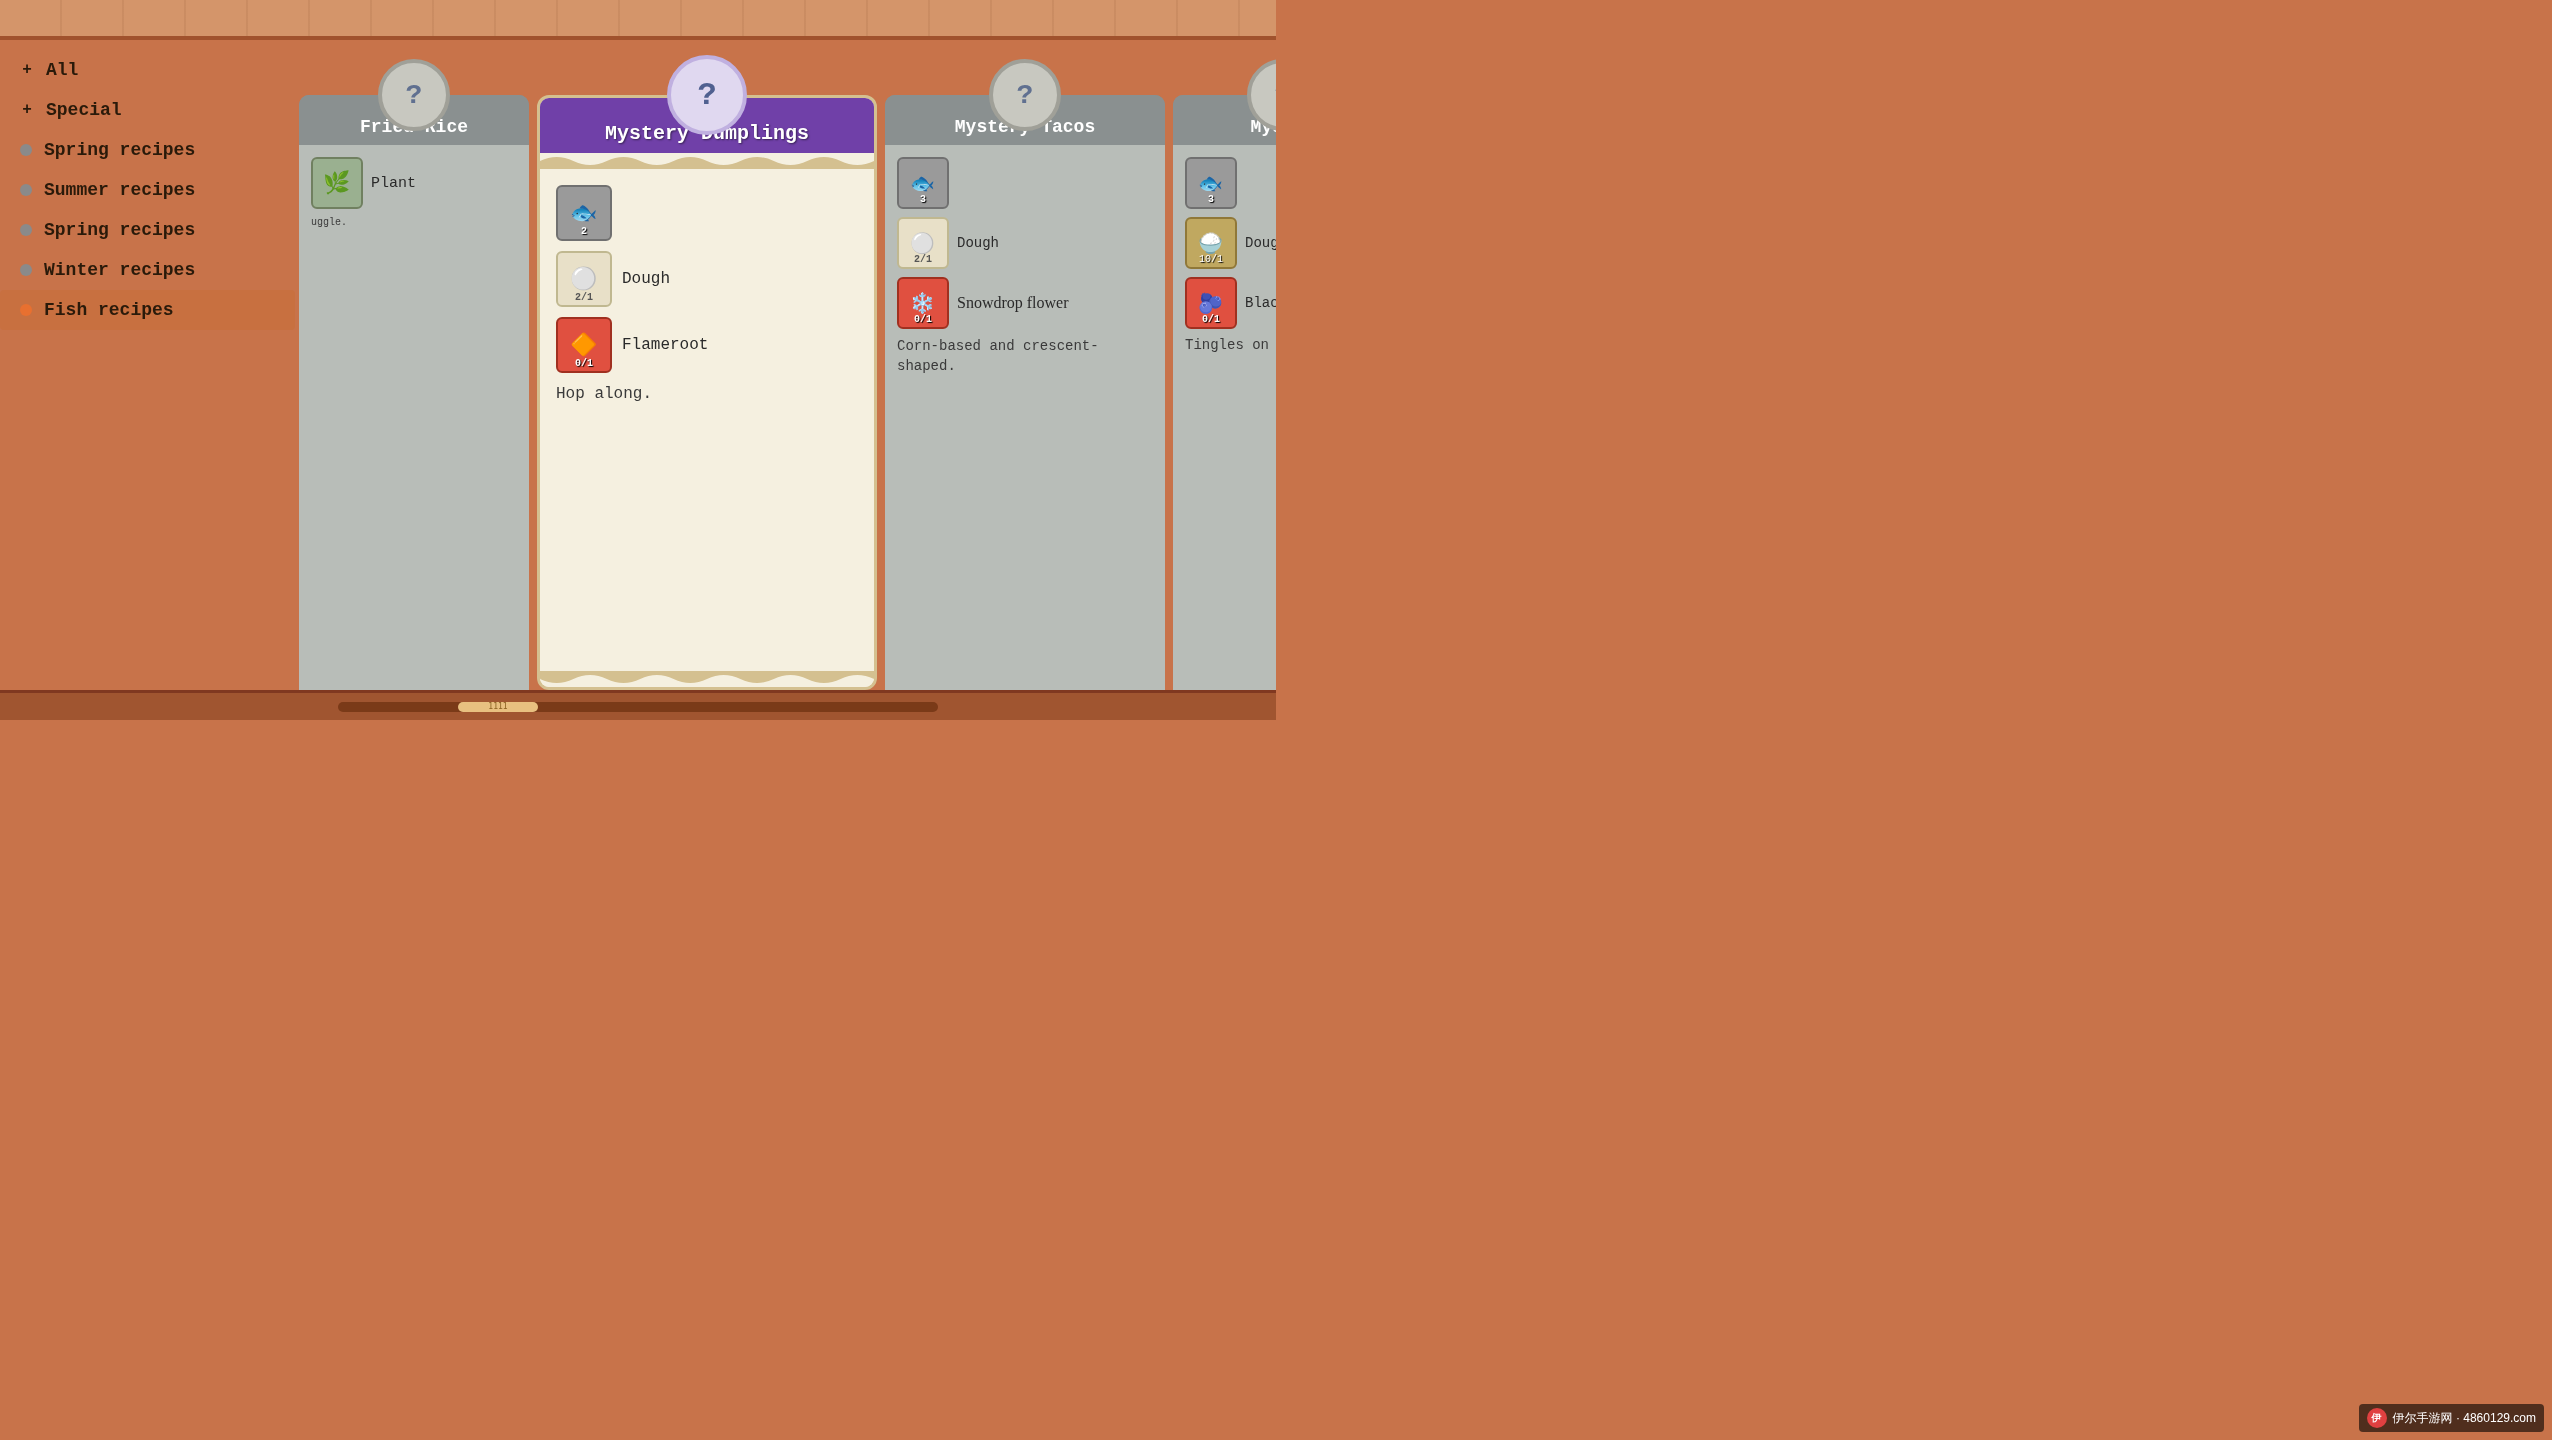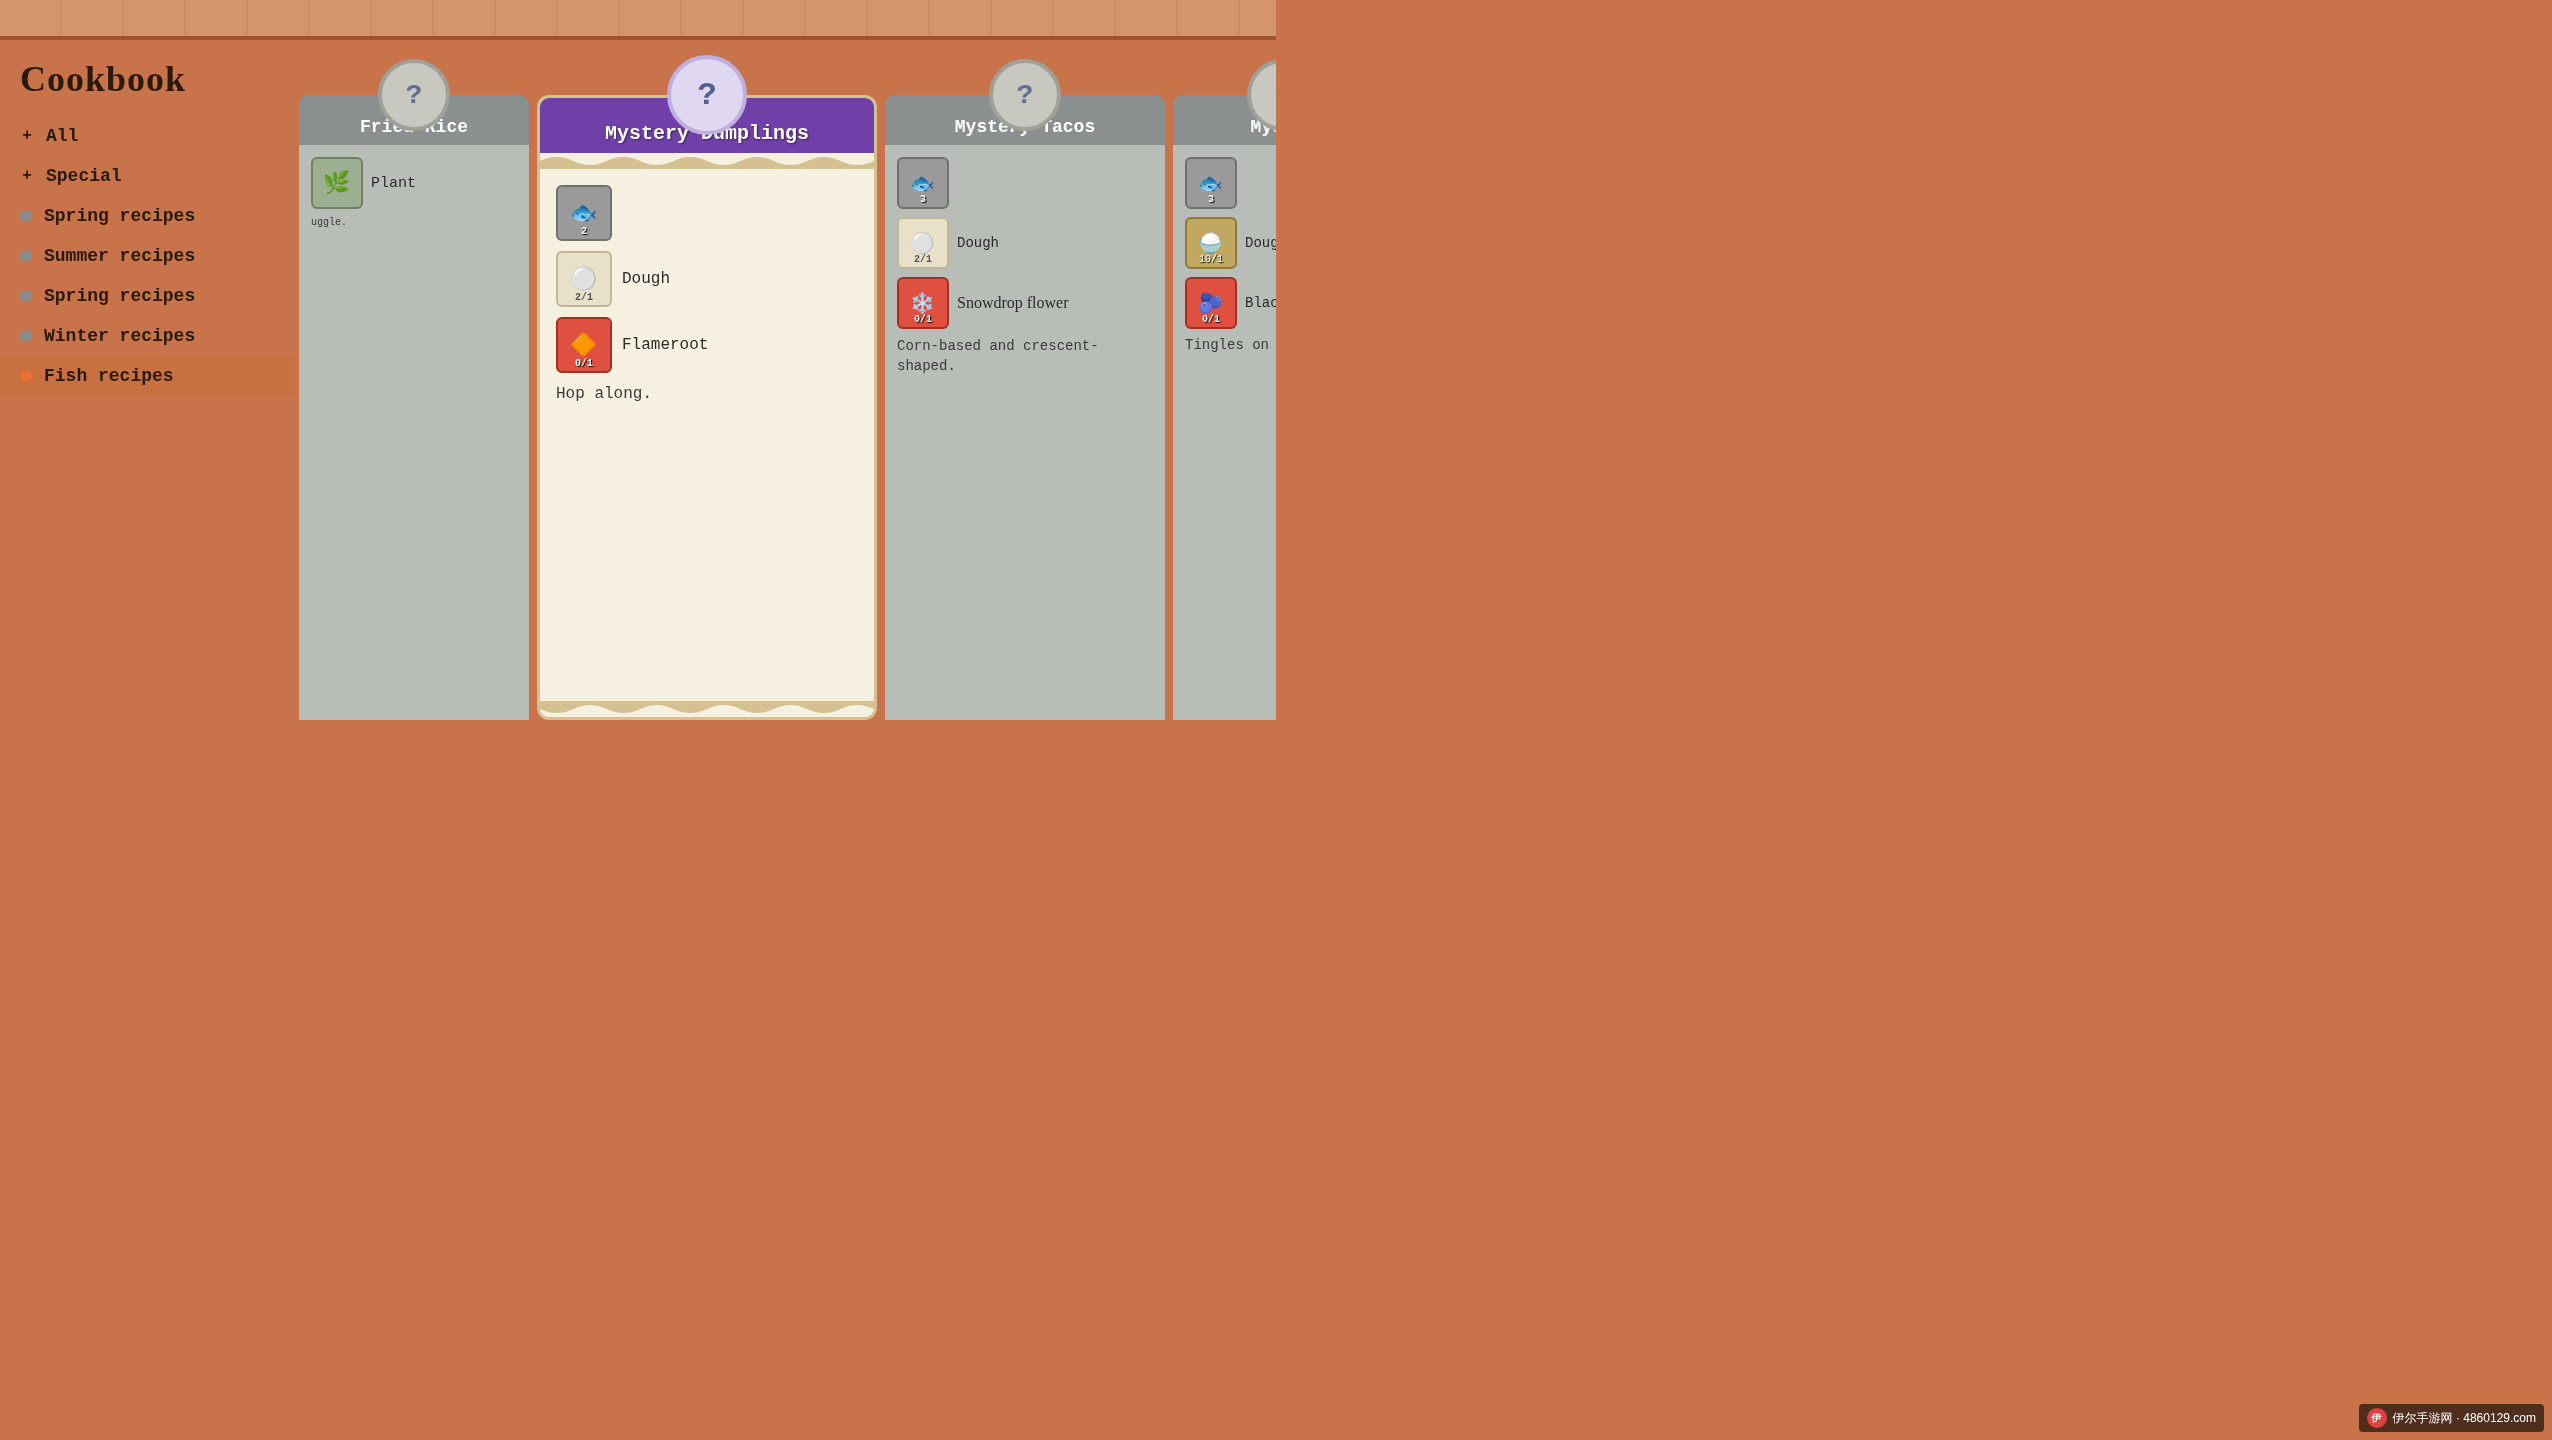--- a/index.html
+++ b/index.html
@@ -189,21 +189,20 @@
 </head>
 <body>
 
 <div class="app-container">
 
   <div class="top-border"></div>
 
   <div class="main-content">
 
     <div class="sidebar">
-      <div class="sidebar-title">Cookbook</div>
 
       <div class="sidebar-item">
         <span class="dot-plus">+</span>
         <span>All</span>
       </div>
 
       <div class="sidebar-item">
         <span class="dot-plus">+</span>
         <span>Special</span>
       </div>
@@ -384,18 +383,25 @@
               <span style="font-size:14px;font-family:'Courier New',monospace;color:#2a2a2a;">Black P</span>
             </div>
             <div style="font-size:14px;font-family:'Courier New',monospace;color:#3a3a3a;margin-top:6px;">Tingles on the</div>
           </div>
         </div>
       </div>
 
     </div>
   </div>
 
+  <div class="bottom-bar">
+    <div class="scrollbar-track">
+      <div class="scrollbar-thumb">
+        <span class="scrollbar-thumb-text">1111</span>
+      </div>
+    </div>
+  </div>
 </div>
 
 <div class="watermark">
   <div class="watermark-logo">伊</div>
   <span>伊尔手游网 · <span>4860129.com</span></span>
 </div>
 
 </body></html>

